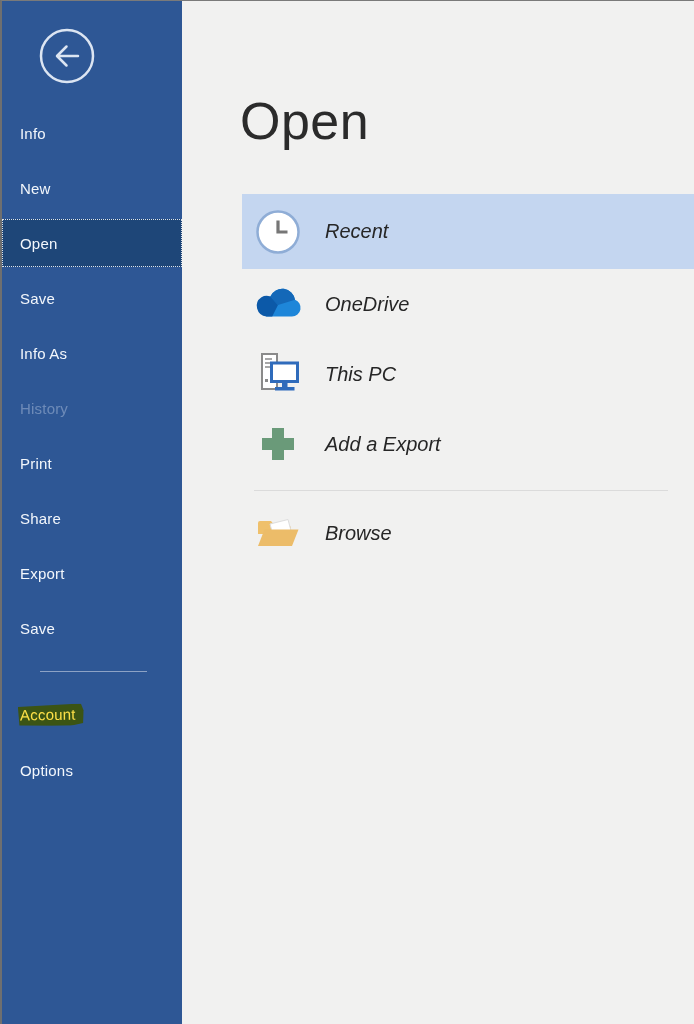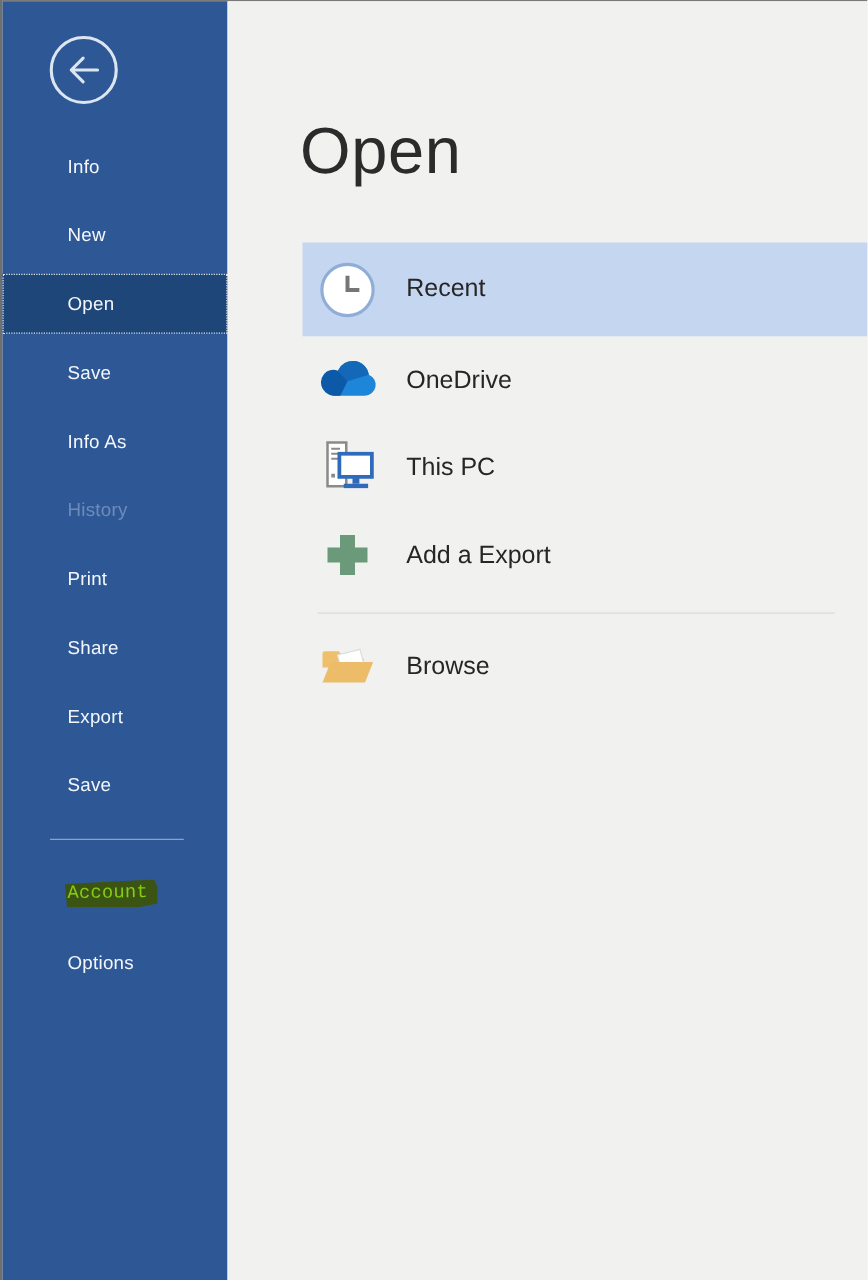--- a/index.html
+++ b/index.html
@@ -18,58 +18,57 @@
     position:relative; flex-shrink:0;
     display:flex; flex-direction:column;
   }
   .back-btn {
     position:absolute; left:36px; top:26px; width:58px; height:58px;
     cursor:pointer;
   }
   .nav { display:flex; flex-direction:column; gap:7px; padding-top:108px; }
   .nav-item {
     height:48px; display:flex; align-items:center;
-    padding-left:52px; color:#F3F7FC; font-size:15px;
+    padding-left:18px; color:#F3F7FC; font-size:15px;
     letter-spacing:0.2px; cursor:pointer;
   }
   .nav-item.selected {
     background:#1E4678;
     outline:1px dotted rgba(255,255,255,0.85);
     outline-offset:-1px;
   }
   .nav-item.disabled { color:rgba(226,236,250,0.35); cursor:default; }
   .nav-divider {
     height:1px; width:107px; margin:12px 0 12px 38px;
     background:rgba(255,255,255,0.45);
   }
   .account-highlight {
-    display:inline-block; background:#3B5414; color:#84cc16;
+    display:inline-block; background:#3B5414; color:#fde047;
     padding:2px 8px 3px 2px; margin-left:-2px;
     transform:rotate(-0.8deg);
     clip-path:polygon(0% 12%, 96% 0%, 100% 30%, 99% 88%, 80% 100%, 2% 96%);
-    font-family:Liberation Mono, monospace;
   }
 
   
   .main { flex:1; position:relative; background:#F1F1F0; }
   .page-title {
     position:absolute; left:58px; top:90px;
     font-size:52px; font-weight:300; color:#2B2B2B; letter-spacing:0.5px;
   }
   .places { position:absolute; left:60px; right:0; top:193px; }
   .place-row {
     height:70px; display:flex; align-items:center;
     padding-left:11px; cursor:pointer;
   }
   .place-row.selected { height:75px; background:#C4D6F0; }
   .place-icon {
     width:50px; height:50px; display:flex; align-items:center; justify-content:center;
     flex-shrink:0;
   }
-  .place-label { margin-left:22px; font-size:20px; color:#262626; }
+  .place-label { margin-left:22px; font-size:20px; color:#262626;font-style:italic; }
   .places-divider {
     height:1px; background:#DBDBDB; margin:11px 26px 7px 12px;
   }
 </style>
 </head>
 <body>
 
 <div class="app">
 
   <div class="sidebar">

